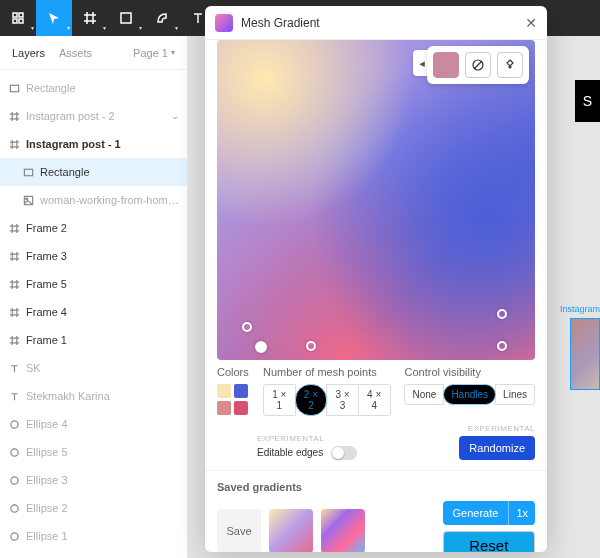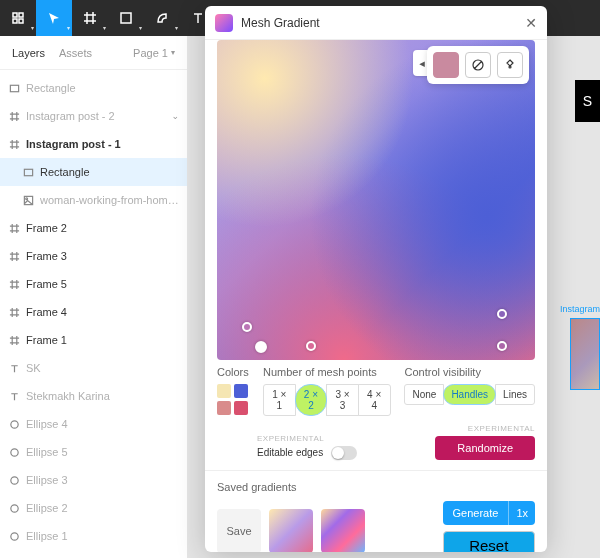--- a/index.html
+++ b/index.html
@@ -60,32 +60,32 @@
 
   .controls{ display:flex; gap:14px; font-size:11px; color:#555; margin-top:4px;}
   .ctl-col{ display:flex; flex-direction:column; gap:6px;}
   .ctl-label{ color:#666;}
   .swatches{ display:flex; gap:3px; flex-wrap:wrap; width:32px;}
   .sw{ width:14px;height:14px; border-radius:2px;}
   .seg{ display:flex;}
   .seg button{ border:1px solid #ddd; background:#fff; padding:4px 7px; font-size:10px; color:#444; cursor:pointer; margin-left:-1px;}
   .seg button:first-child{ border-radius:3px 0 0 3px; margin-left:0;}
   .seg button:last-child{ border-radius:0 3px 3px 0;}
-  .seg button.on{ background:#bef264; border-color:#8fcfff; color:#147bc7; position:relative; z-index:1;border-radius:15px;}
+  .seg button.on{ background:#000000; border-color:#8fcfff; color:#147bc7; position:relative; z-index:1;border-radius:15px;}
 
   .exp-row{ display:flex; align-items:flex-end; margin:8px 0 10px; font-size:10px;}
   .exp-left{ display:flex; flex-direction:column; gap:3px; margin-left:40px;}
   .exp-tag{ font-size:8px; letter-spacing:.5px; color:#bbb;}
   .toggle{ width:26px;height:14px;background:#ddd;border-radius:7px;position:relative;margin-left:8px;display:inline-block;vertical-align:middle;}
   .toggle::after{content:"";position:absolute;width:12px;height:12px;background:#fff;border-radius:50%;top:1px;left:1px;box-shadow:0 1px 2px rgba(0,0,0,.3);}
-  .randomize{ margin-left:auto; background:#be185d; color:#fff;border:none;padding:6px 22px;border-radius:4px;font-size:11px;cursor:pointer;}
+  .randomize{ margin-left:auto; background:#1d4ed8; color:#fff;border:none;padding:6px 10px;border-radius:4px;font-size:11px;cursor:pointer;}
 
   .divider{ height:1px; background:#eee; margin:0 -12px;}
   .saved{ padding:10px 0;}
-  .saved-title{ color:#666; font-size:11px; margin-bottom:8px;}
+  .saved-title{ color:#666; font-size:11px; margin-bottom:8px;font-weight:bold;}
   .saved-row{ display:flex; align-items:center; gap:8px;}
   .save-btn{ width:44px;height:44px;background:#f3f3f3;border:none;border-radius:4px;color:#666;font-size:11px;cursor:pointer;}
   .grad-thumb{ width:44px;height:44px;border-radius:4px;cursor:pointer;}
   .g1{ background:linear-gradient(135deg,#ffe9b0,#b99be8,#e76b8a);}
   .g2{ background:linear-gradient(135deg,#ffd89b,#a26be8,#ff6b9b,#6bb5ff);}
   .saved-actions{ margin-left:auto; display:flex; flex-direction:column; gap:6px; align-items:stretch;}
   .gen-row{ display:flex;}
   .gen-btn{ background:#18a0fb;color:#fff;border:none;padding:6px 10px;border-radius:4px 0 0 4px;font-size:11px;cursor:pointer;}
   .gen-count{ background:#18a0fb;color:#fff;border:none;border-left:1px solid rgba(255,255,255,.4);padding:6px 7px;border-radius:0 4px 4px 0;font-size:11px;cursor:pointer;}
   .reset-btn{ background:#0ea5e9;border:1px solid #ccc;padding:5px 10px;border-radius:4px;font-size:15px;cursor:pointer;}

